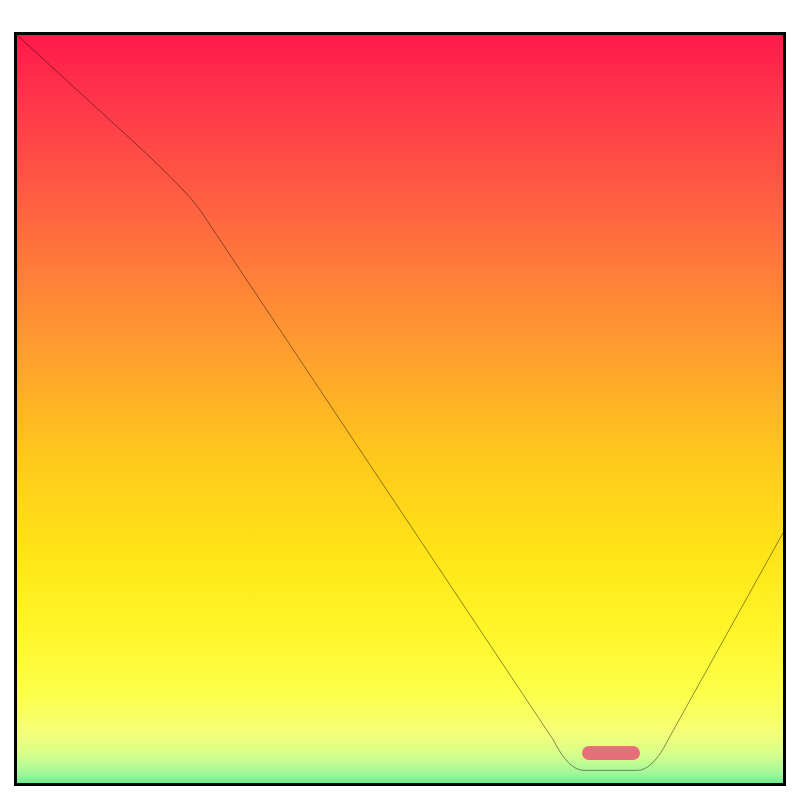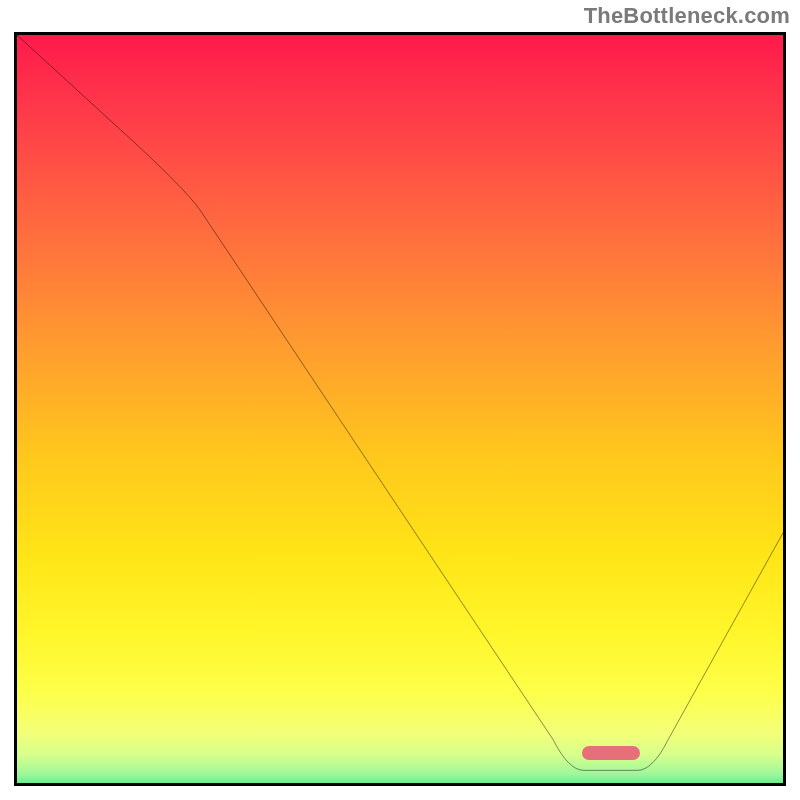--- a/index.html
+++ b/index.html
@@ -48,21 +48,20 @@
     height: 14px;
     border-radius: 7px;
     background: #e66f79;
     transform: translate(-50%, -50%);
   }
 </style>
 </head>
 <body>
 <div class="wrap">
 
-  <div class="attribution">TheBottleneck.com</div>
 
   <div class="plot-frame">
 
     <svg class="plot-bg" viewBox="0 0 100 100" preserveAspectRatio="none">
       <defs>
         <linearGradient id="g" x1="0" y1="0" x2="0" y2="1">
           <stop offset="0%" stop-color="#ff1a4b"></stop>
           <stop offset="10%" stop-color="#ff3a4a"></stop>
           <stop offset="25%" stop-color="#ff6a3f"></stop>
           <stop offset="40%" stop-color="#ff9a30"></stop>

